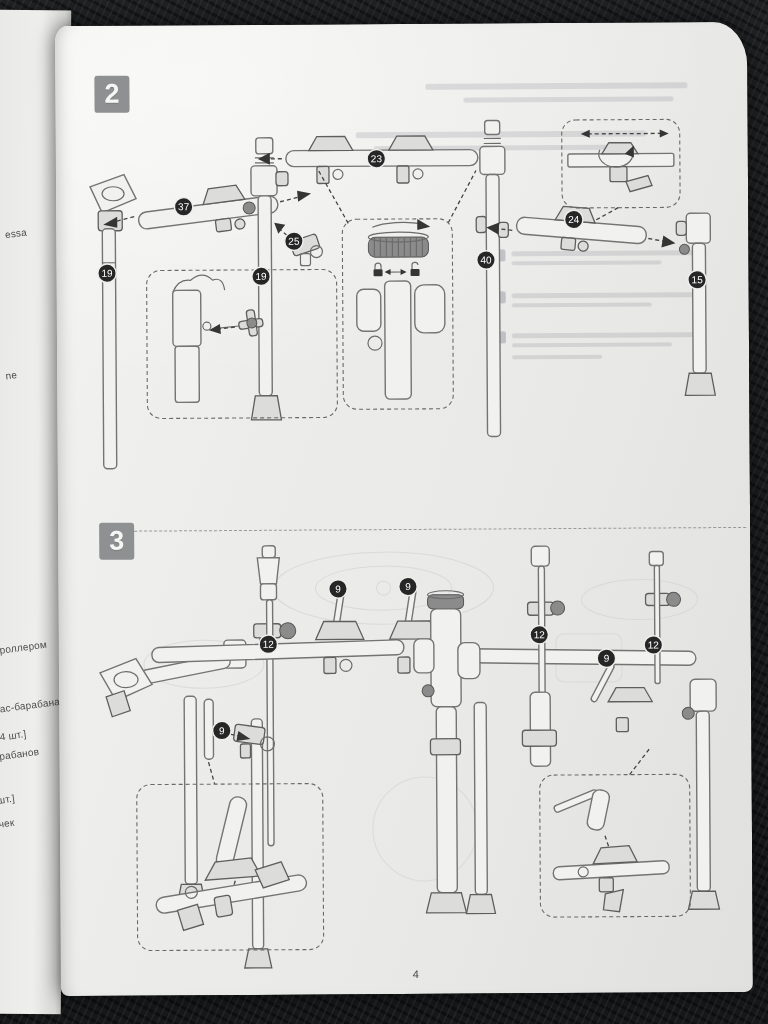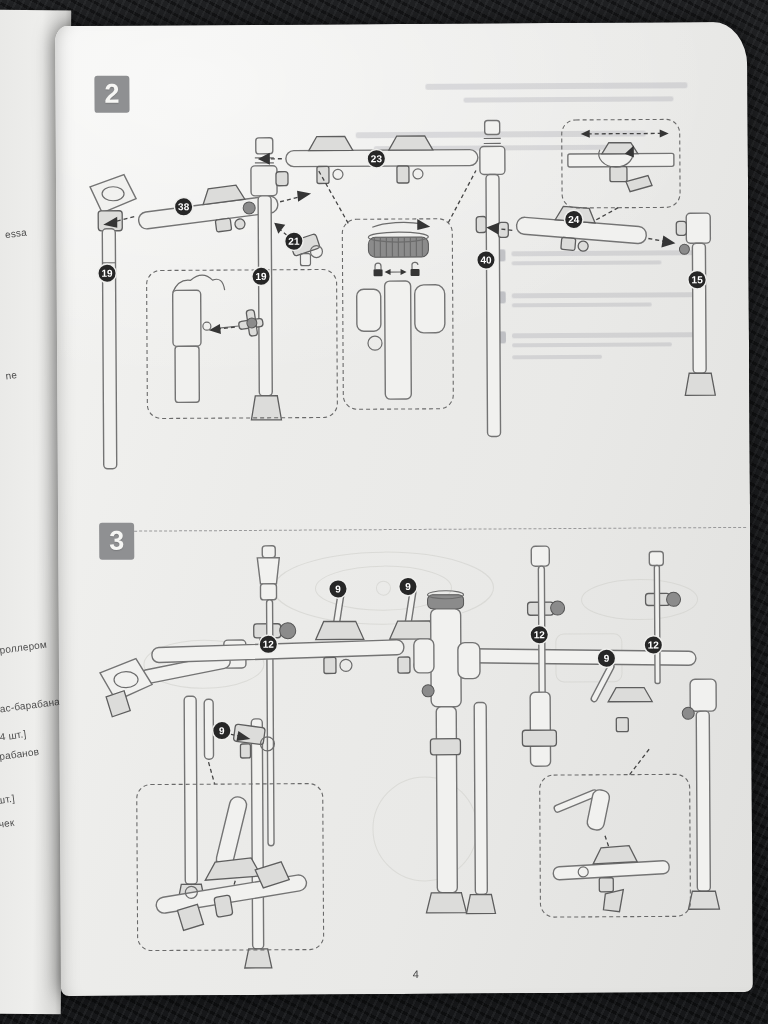--- a/index.html
+++ b/index.html
@@ -16,21 +16,21 @@
   .page{position:absolute;left:58px;top:24px;width:692px;height:970px;
     background:
       radial-gradient(900px 500px at 18% 6%, rgba(255,255,255,.55), rgba(255,255,255,0) 60%),
       linear-gradient(108deg,#f3f3f1 0%,#ececea 34%,#e9e9e7 62%,#e0e0de 100%);
     border-radius:12px 34px 8px 8px / 16px 44px 8px 8px;
     transform:rotate(-.35deg);box-shadow:0 0 20px rgba(0,0,0,.6), inset 14px 0 18px -14px rgba(0,0,0,.25);}
   .badge{position:absolute;width:35px;height:37px;background:#8f9092;color:#f6f6f4;
     display:flex;align-items:center;justify-content:center;font-size:27px;font-weight:700;
     border-radius:3px;text-shadow:0 1px 1px rgba(0,0,0,.15);}
   .plabel{position:absolute;width:17px;height:17px;border-radius:50%;background:#262626;color:#fff;
-    font-size:10px;font-weight:700;display:flex;align-items:center;justify-content:center;
+    font-size:10px;font-weight:400;display:flex;align-items:center;justify-content:center;
     box-shadow:0 0 0 1.5px #eeeeec;z-index:5;}
   .separator{position:absolute;left:76px;top:505px;width:612px;border-top:1.6px dashed #99999a;}
   .page-num{position:absolute;left:340px;top:944px;width:30px;text-align:center;color:#474747;font-size:11px;}
   .ghost{position:absolute;background:rgba(92,96,112,.16);filter:blur(.6px);border-radius:2px;}
   .ghost-sq{position:absolute;background:rgba(92,96,112,.30);border-radius:2px;filter:blur(.4px);}
   .diag{position:absolute;}
   
   .pipe{fill:#f1f1ef;stroke:#747474;stroke-width:1.4;}
   .dk{fill:#dcdcda;stroke:#5e5e5e;stroke-width:1.3;}
   .sol{fill:#8b8b8b;stroke:#565656;stroke-width:1;}
@@ -238,23 +238,23 @@
           <polygon class="ah" points="583,16 574,12 574,20"></polygon>
         </g>
         <path class="dash" d="M532,90 L510,102"></path>
       </g>
     </svg>
 
     <div class="plabel" style="left:42px;top:239px">19</div>
     <div class="plabel" style="left:196px;top:243px">19</div>
     <div class="plabel" style="left:421px;top:228px">40</div>
     <div class="plabel" style="left:632px;top:249px">15</div>
-    <div class="plabel" style="left:119px;top:173px">38</div>
+    <div class="plabel" style="left:119px;top:173px">37</div>
     <div class="plabel" style="left:312px;top:126px">23</div>
-    <div class="plabel" style="left:229px;top:208px">21</div>
+    <div class="plabel" style="left:229px;top:208px">25</div>
     <div class="plabel" style="left:509px;top:188px">24</div>
 
     <div class="separator"></div>
 
     <div class="badge" style="left:41px;top:497px">3</div>
 
     <svg class="diag" style="left:25px;top:519px" width="670" height="445" viewBox="0 0 670 445">
 
       <g opacity=".75">
         <ellipse class="faint" cx="300" cy="45" rx="110" ry="36"></ellipse>

